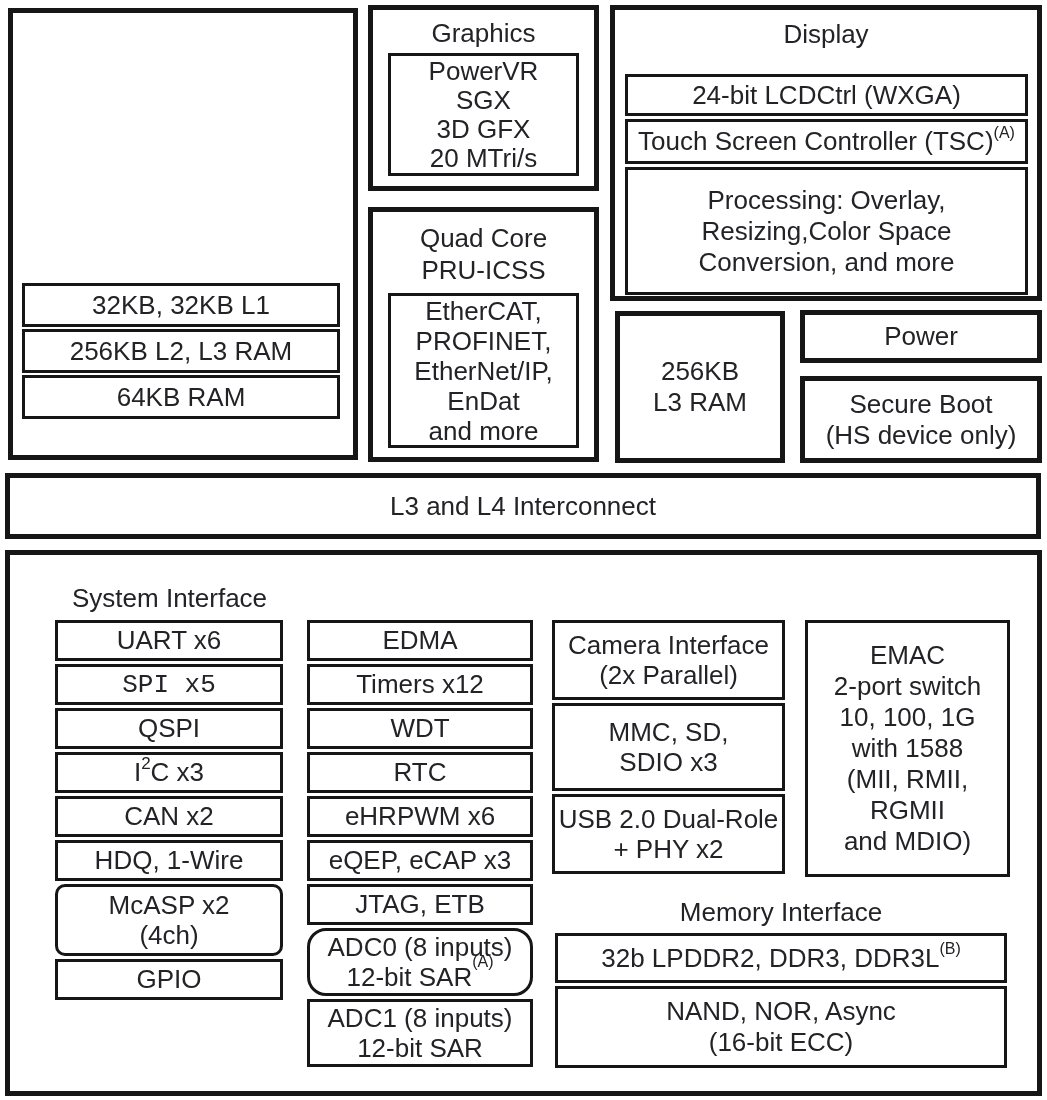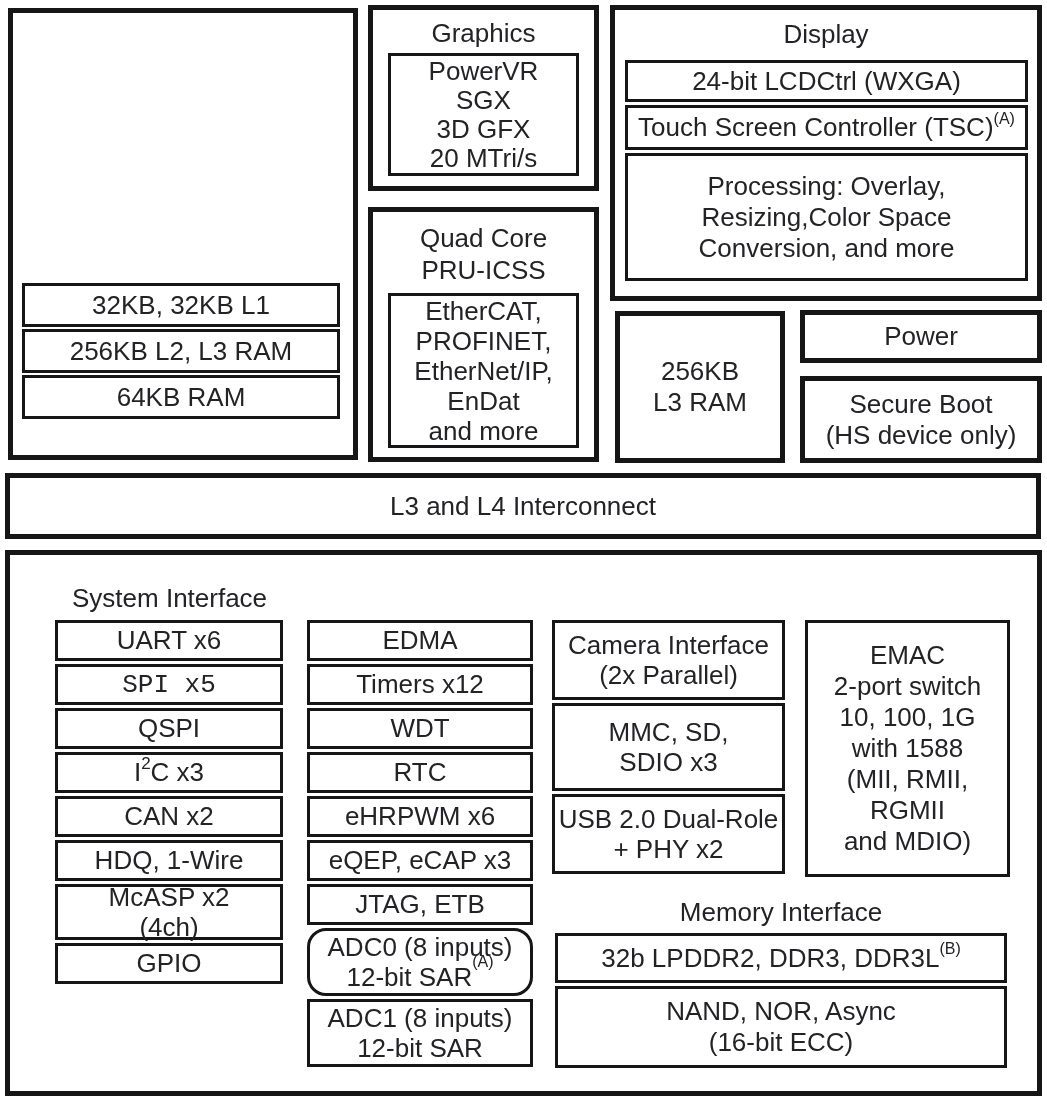--- a/index.html
+++ b/index.html
@@ -60,21 +60,21 @@
         <div>PROFINET,</div>
         <div>EtherNet/IP,</div>
         <div>EnDat</div>
         <div>and more</div>
       </div>
     </div>
   </div>
 
   <div class="abs b5" style="left:610px;top:5px;width:432px;height:296px;">
     <div class="title" style="padding-top:9px;">Display</div>
-    <div class="vstack" style="position:absolute;left:10px;right:9px;top:50px;">
+    <div class="vstack" style="position:absolute;left:10px;right:9px;top:64px;">
       <div class="row" style="height:42px;">24-bit LCDCtrl (WXGA)</div>
       <div class="row" style="height:45px;">
         <span>Touch Screen Controller (TSC)</span>
           <sup class="fn">(A)</sup>
       </div>
       <div class="row" style="height:128px;">
         <div class="ml">
           <div>Processing: Overlay,</div>
           <div>Resizing,Color Space</div>
           <div>Conversion, and more</div>
@@ -109,21 +109,21 @@
       <div class="row" style="height:41px;">UART x6</div>
       <div class="row" style="height:41px;font-family:Liberation Mono, monospace;">SPI x5</div>
       <div class="row" style="height:41px;">QSPI</div>
       <div class="row" style="height:41px;">
         <span>I</span>
           <sup class="sq">2</sup>
           <span>C x3</span>
       </div>
       <div class="row" style="height:41px;">CAN x2</div>
       <div class="row" style="height:41px;">HDQ, 1-Wire</div>
-      <div class="row" style="height:56px;">
+      <div class="row" style="height:72px;border-radius:10px;">
         <div class="ml" style="line-height:30px;">
           <div>McASP x2</div>
           <div>(4ch)</div>
         </div>
       </div>
       <div class="row" style="height:41px;">GPIO</div>
     </div>
 
     <div class="vstack abs" style="left:297px;top:65px;width:226px;border:none;">
       <div class="row" style="height:41px;">EDMA</div>

